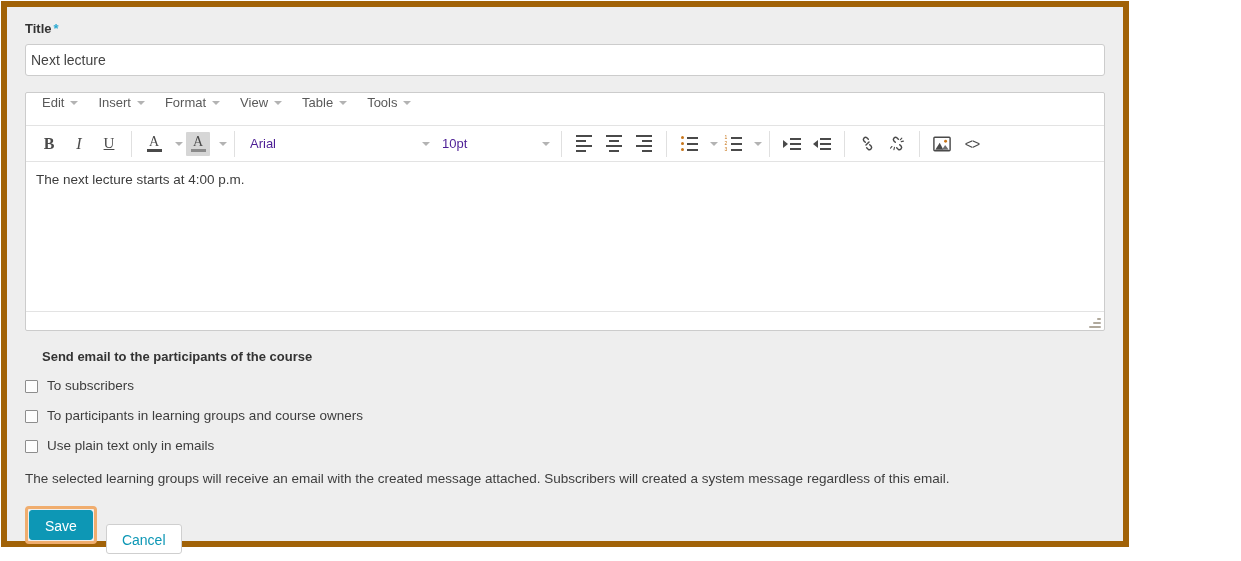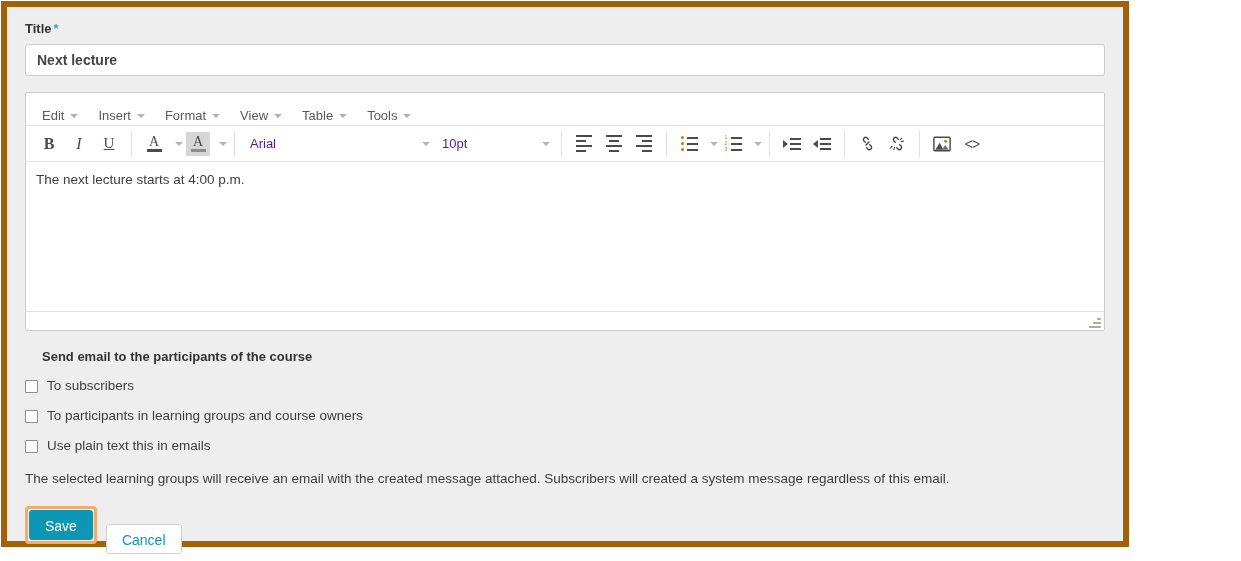--- a/index.html
+++ b/index.html
@@ -48,40 +48,39 @@
 
   
   .text-input {
     display: block;
     width: 100%;
     height: 32px;
     box-sizing: border-box;
     background: #ffffff;
     border: 1px solid #cccccc;
     border-radius: 3px;
-    padding: 0 11px;
+    padding: 0 5px;
     font-family: "Liberation Sans", sans-serif;
     font-size: 14px;
     color: #444444;
     outline: none;
-    font-weight: bold;
   }
   .gap-title { height: 16px; }
 
   
   .editor {
     background: #ffffff;
     border: 1px solid #cccccc;
     border-radius: 2px;
     width: 100%;
     box-sizing: border-box;
   }
   .editor-menubar {
     display: flex;
-    align-items: flex-end;
+    align-items: flex-start;
     height: 32px;
     border-bottom: 1px solid #e3e3e3;
     padding-left: 10px;
   }
   .menu-item {
     display: flex;
     align-items: center;
     font-size: 13px;
     color: #595959;
     padding: 2px 6px;
@@ -551,21 +550,21 @@
     <div class="check-row">
       <span class="checkbox"></span>
       <span class="check-label">To subscribers</span>
     </div>
     <div class="check-row">
       <span class="checkbox"></span>
       <span class="check-label">To participants in learning groups and course owners</span>
     </div>
     <div class="check-row">
       <span class="checkbox"></span>
-      <span class="check-label">Use plain text this in emails</span>
+      <span class="check-label">Use plain text only in emails</span>
     </div>
 
     <div class="help-text">The selected learning groups will receive an email with the created message attached. Subscribers will created a system message regardless of this email.</div>
 
     <div class="button-row">
       <span class="focus-ring">
         <span class="btn btn-primary">Save</span>
       </span>
       <span class="btn btn-default">Cancel</span>
     </div>

